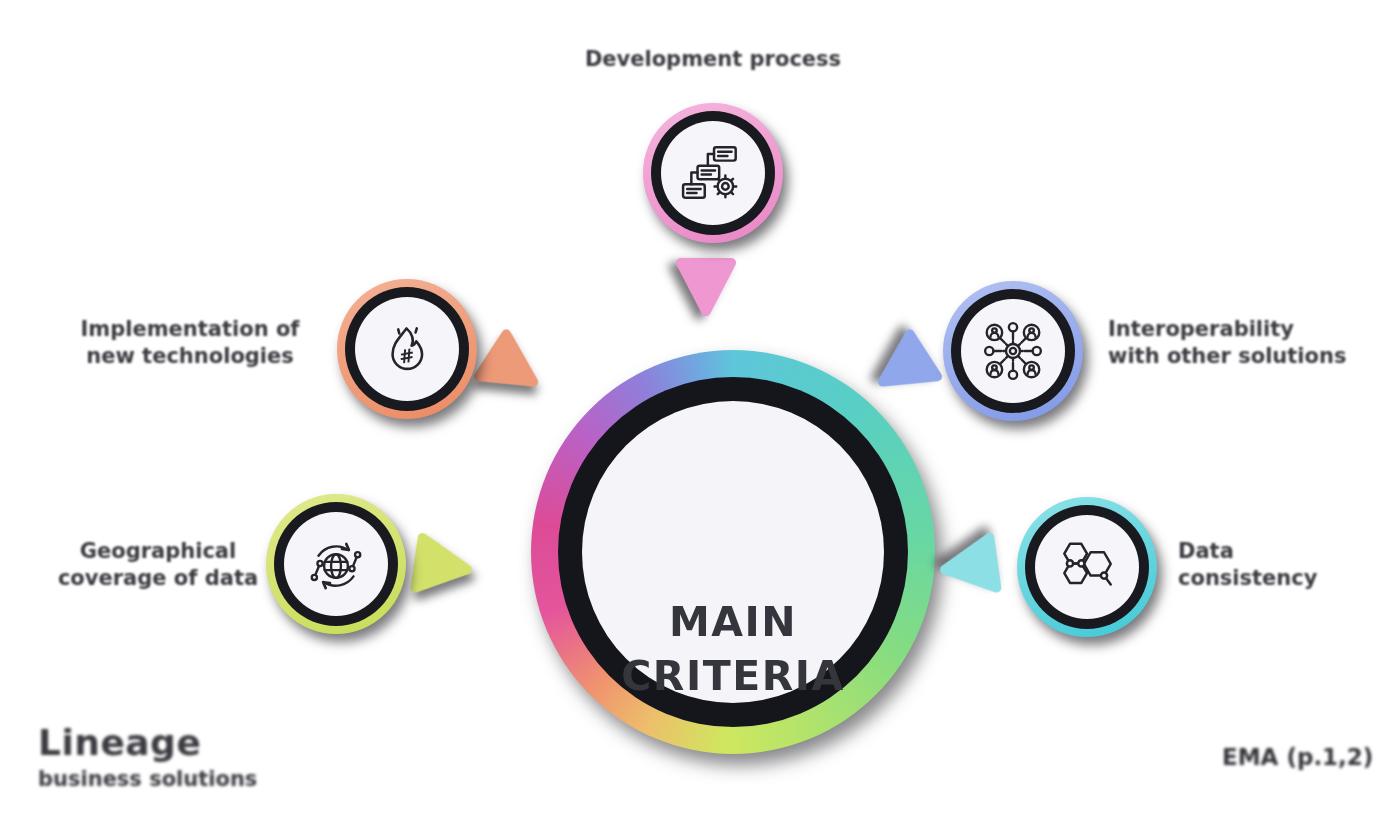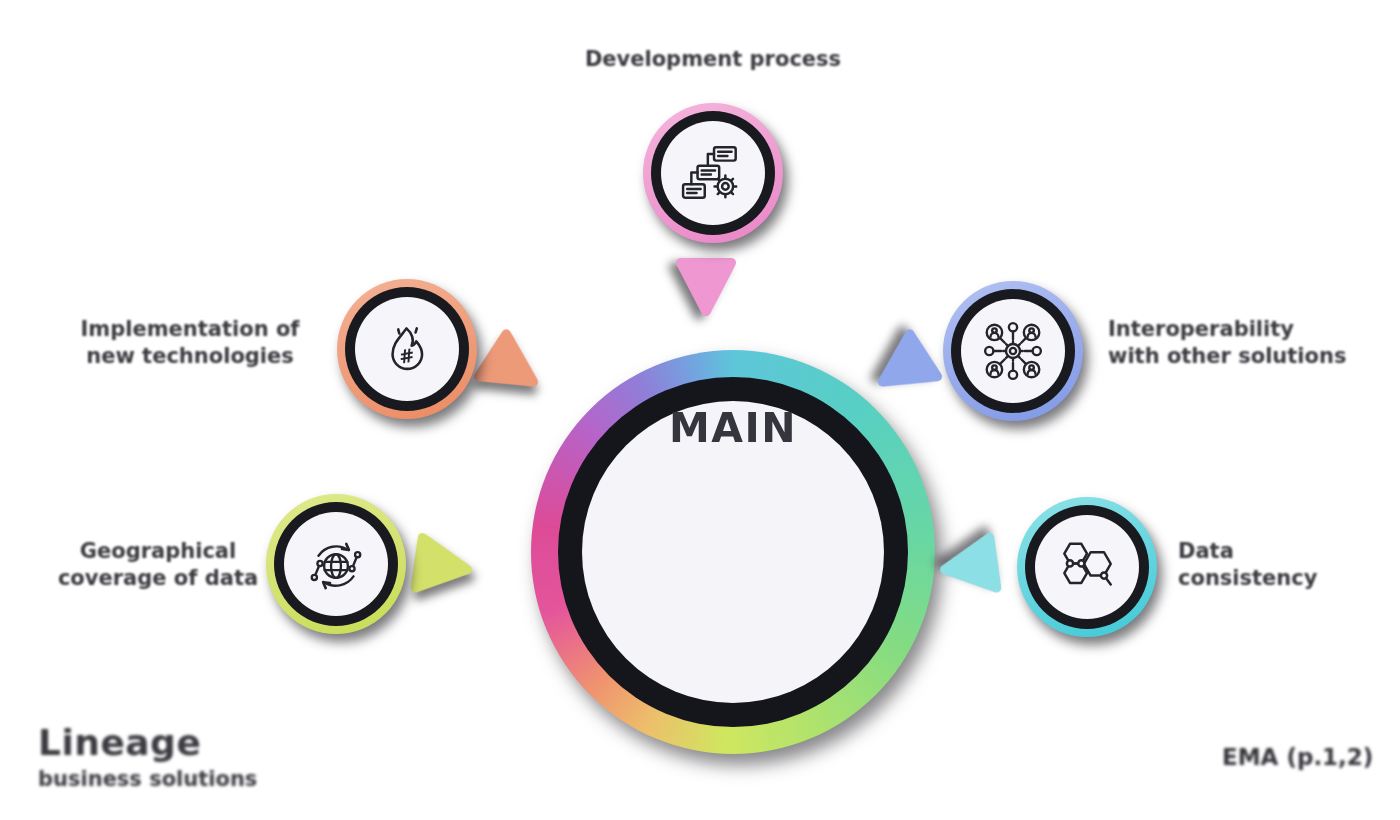--- a/index.html
+++ b/index.html
@@ -17,21 +17,21 @@
   
   #center-wrap{position:absolute;left:531px;top:350px;width:404px;height:404px;
                filter:drop-shadow(7px 11px 9px rgba(15,15,22,.5));}
   #center-ring{position:absolute;inset:0;border-radius:50%;
     background:conic-gradient(from 0deg,
       #5ec6da 0deg,#57cfc4 40deg,#68d7a4 85deg,#84dc82 120deg,#b3e36b 158deg,
       #cfe75f 182deg,#edbf6b 206deg,#f0926f 226deg,#e4559c 252deg,#dd4b97 278deg,
       #b763c9 310deg,#8f7fd9 332deg,#6fa9e0 350deg,#5ec6da 360deg);}
   #center-black{position:absolute;inset:27px;background:#15151c;border-radius:50%;}
   #center-face{position:absolute;inset:51px;background:#f5f5f9;border-radius:50%;
-               display:flex;flex-direction:column;align-items:center;justify-content:space-between;}
+               display:flex;flex-direction:column;align-items:center;justify-content:flex-end;}
   .center-title{font-size:41px;font-weight:700;letter-spacing:1.5px;color:#35353d;
                 line-height:1.32;text-align:center;}
   
   .tri{position:absolute;width:76px;height:76px;
        filter:drop-shadow(4px 7px 5px rgba(12,12,18,.55));}
   
   .label{position:absolute;font-size:21px;font-weight:600;color:#3a3a40;
          line-height:27px;filter:blur(1.1px);}
   .label.center-align{text-align:center;}
   .label.right-align{text-align:center;}
@@ -45,20 +45,21 @@
 </head>
 <body>
 
 <div id="stage">
 
   <div id="center-wrap">
     <div id="center-ring"></div>
     <div id="center-black"></div>
     <div id="center-face">
       <div class="center-title">MAIN</div>
+      <div class="center-title">CRITERIA</div>
     </div>
   </div>
 
   <svg class="tri" style="left:668px;top:248px;transform:rotate(90deg);" viewBox="0 0 72 72">
     <path d="M14 12 L60 36 L14 60 Z" fill="#ef97d1" stroke="#ef97d1" stroke-width="9" stroke-linejoin="round"></path>
   </svg>
   <svg class="tri" style="left:474px;top:330px;transform:rotate(33deg);" viewBox="0 0 72 72">
     <path d="M14 12 L60 36 L14 60 Z" fill="#ed9a78" stroke="#ed9a78" stroke-width="9" stroke-linejoin="round"></path>
   </svg>
   <svg class="tri" style="left:866px;top:330px;transform:rotate(147deg);" viewBox="0 0 72 72">

